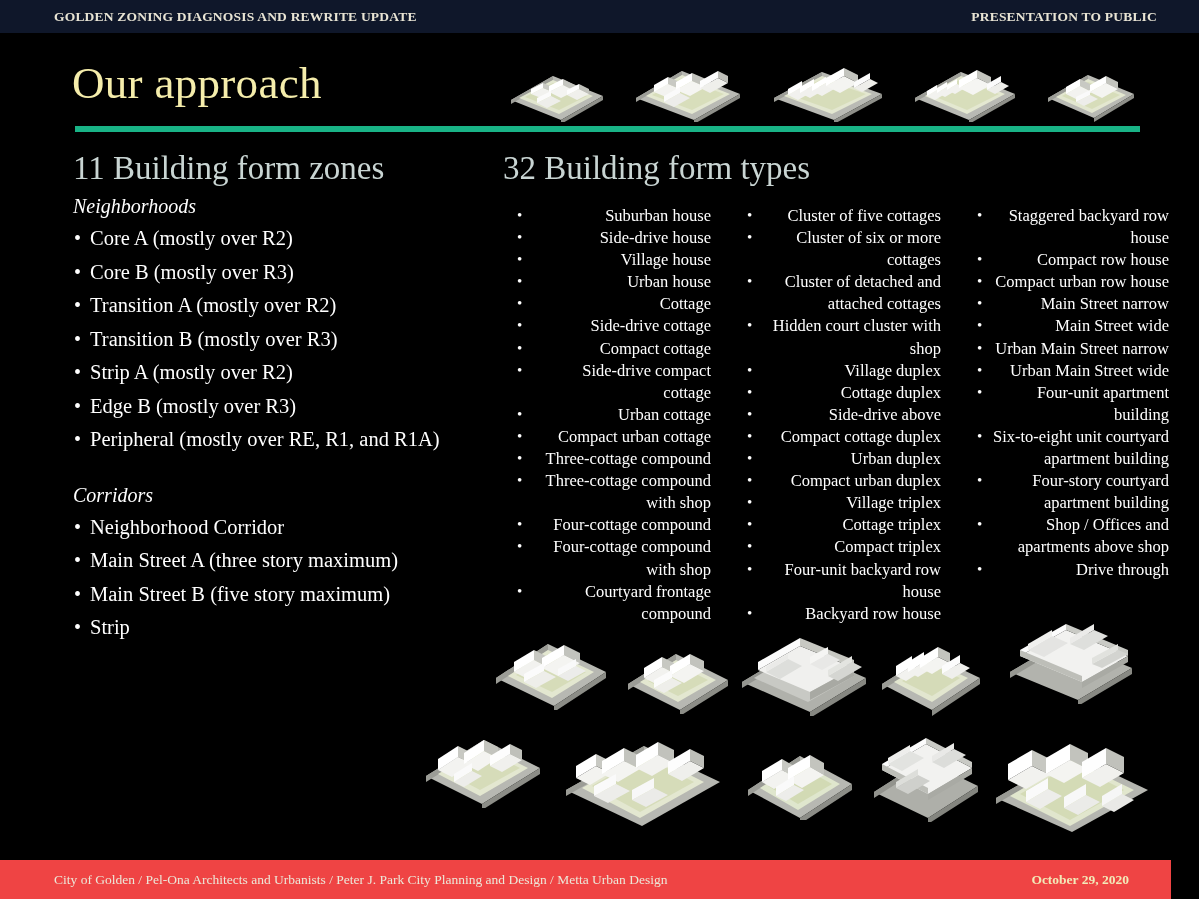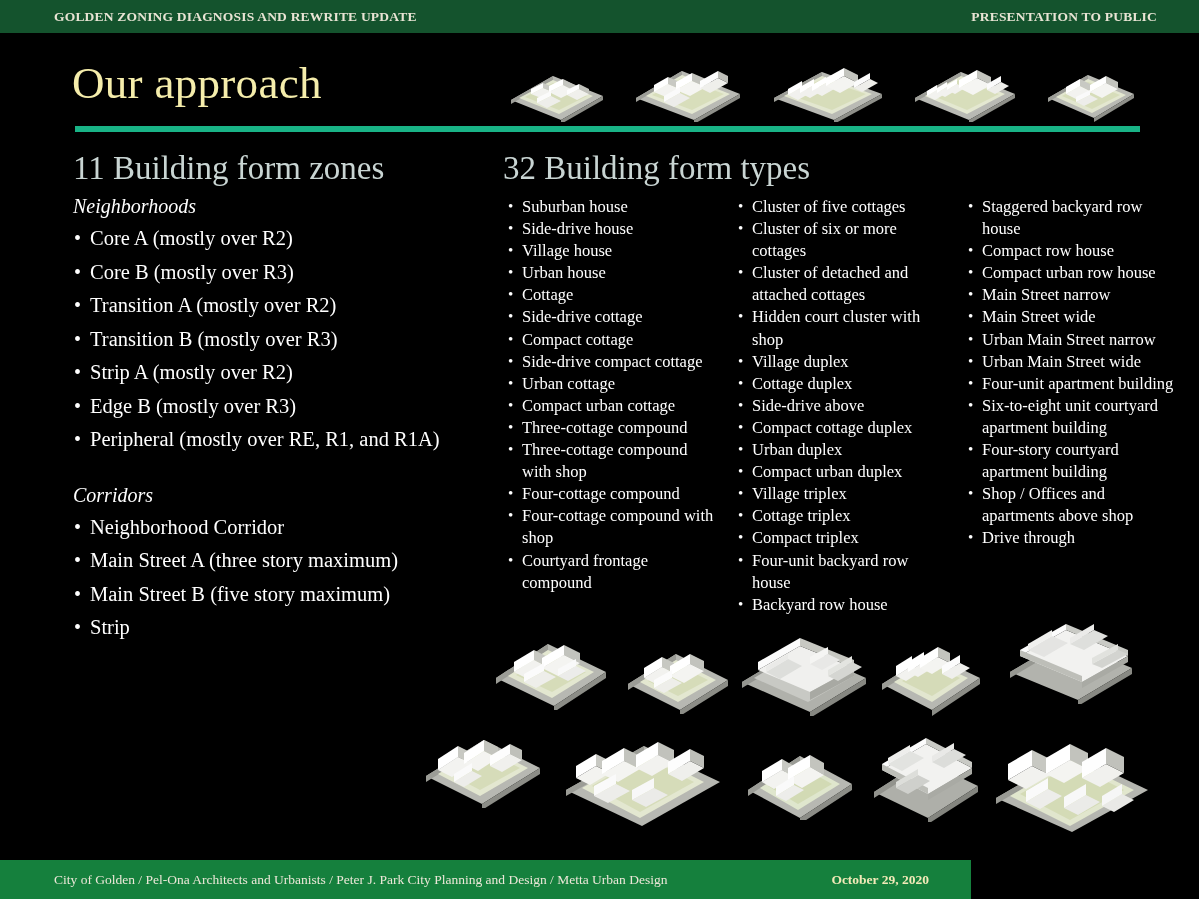--- a/index.html
+++ b/index.html
@@ -19,21 +19,21 @@
     height: 899px;
     background: #000000;
     overflow: hidden;
   }
 
   
   #header-bar {
     position: absolute;
     left: 0; top: 0;
     width: 1199px; height: 33px;
-    background: #14532d;
+    background: #0f172a;
     display: flex;
     align-items: center;
     justify-content: space-between;
     box-sizing: border-box;
     padding: 0 42px 0 54px;
   }
   #header-bar .hdr-text {
     color: #e8e4d4;
     font-family: "Liberation Serif", serif;
     font-weight: bold;
@@ -130,22 +130,23 @@
   
   #types-columns {
     display: flex;
     gap: 0;
     margin-top: 2px;
   }
   .types-col { width: 230px; }
   .types-col:last-child { width: 228px; }
   .types-list {
     list-style: none;
-    margin: 4px;
+    margin: 13px;
     padding: 0;
+    text-align: right;
   }
   .types-list li {
     position: relative;
     color: #ffffff;
     font-family: "Liberation Serif", serif;
     font-size: 16.5px;
     line-height: 22.1px;
     padding-left: 18px;
     padding-right: 6px;
   }
@@ -165,23 +166,23 @@
     width: 760px;
     height: 240px;
   }
   #bottom-models .model-thumb { position: absolute; }
 
   
   #footer-bar {
     position: absolute;
     left: 0;
     top: 860px;
-    width: 971px;
+    width: 1171px;
     height: 39px;
-    background: #15803d;
+    background: #ef4444;
     display: flex;
     align-items: center;
     justify-content: space-between;
     box-sizing: border-box;
     padding: 0 42px 0 54px;
   }
   #footer-credits {
     color: #ece7d8;
     font-family: "Liberation Serif", serif;
     font-size: 13.5px;

